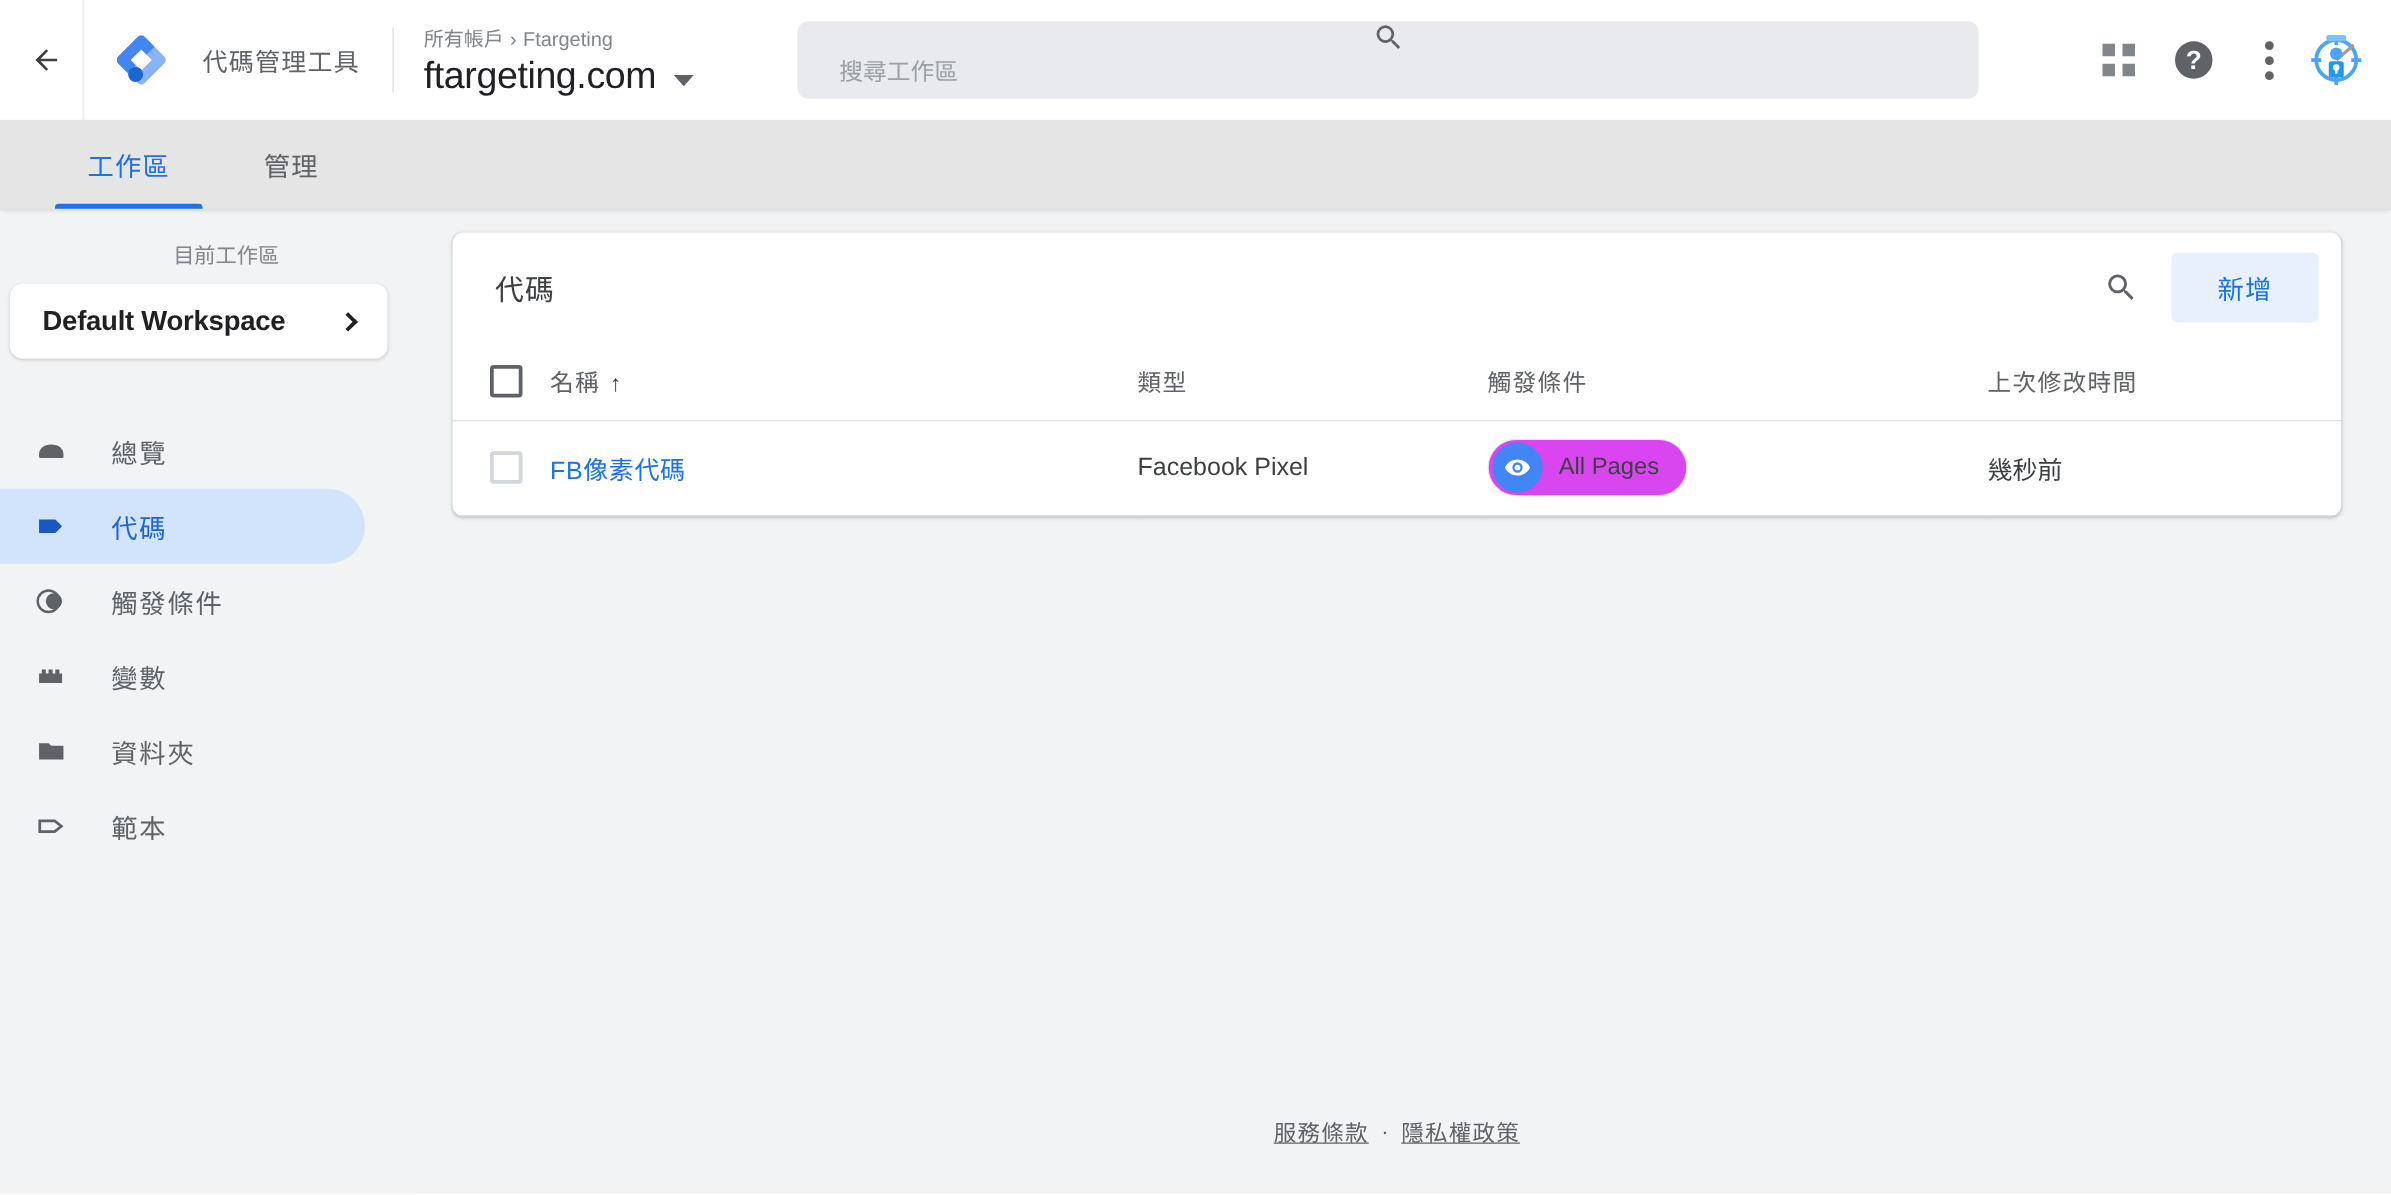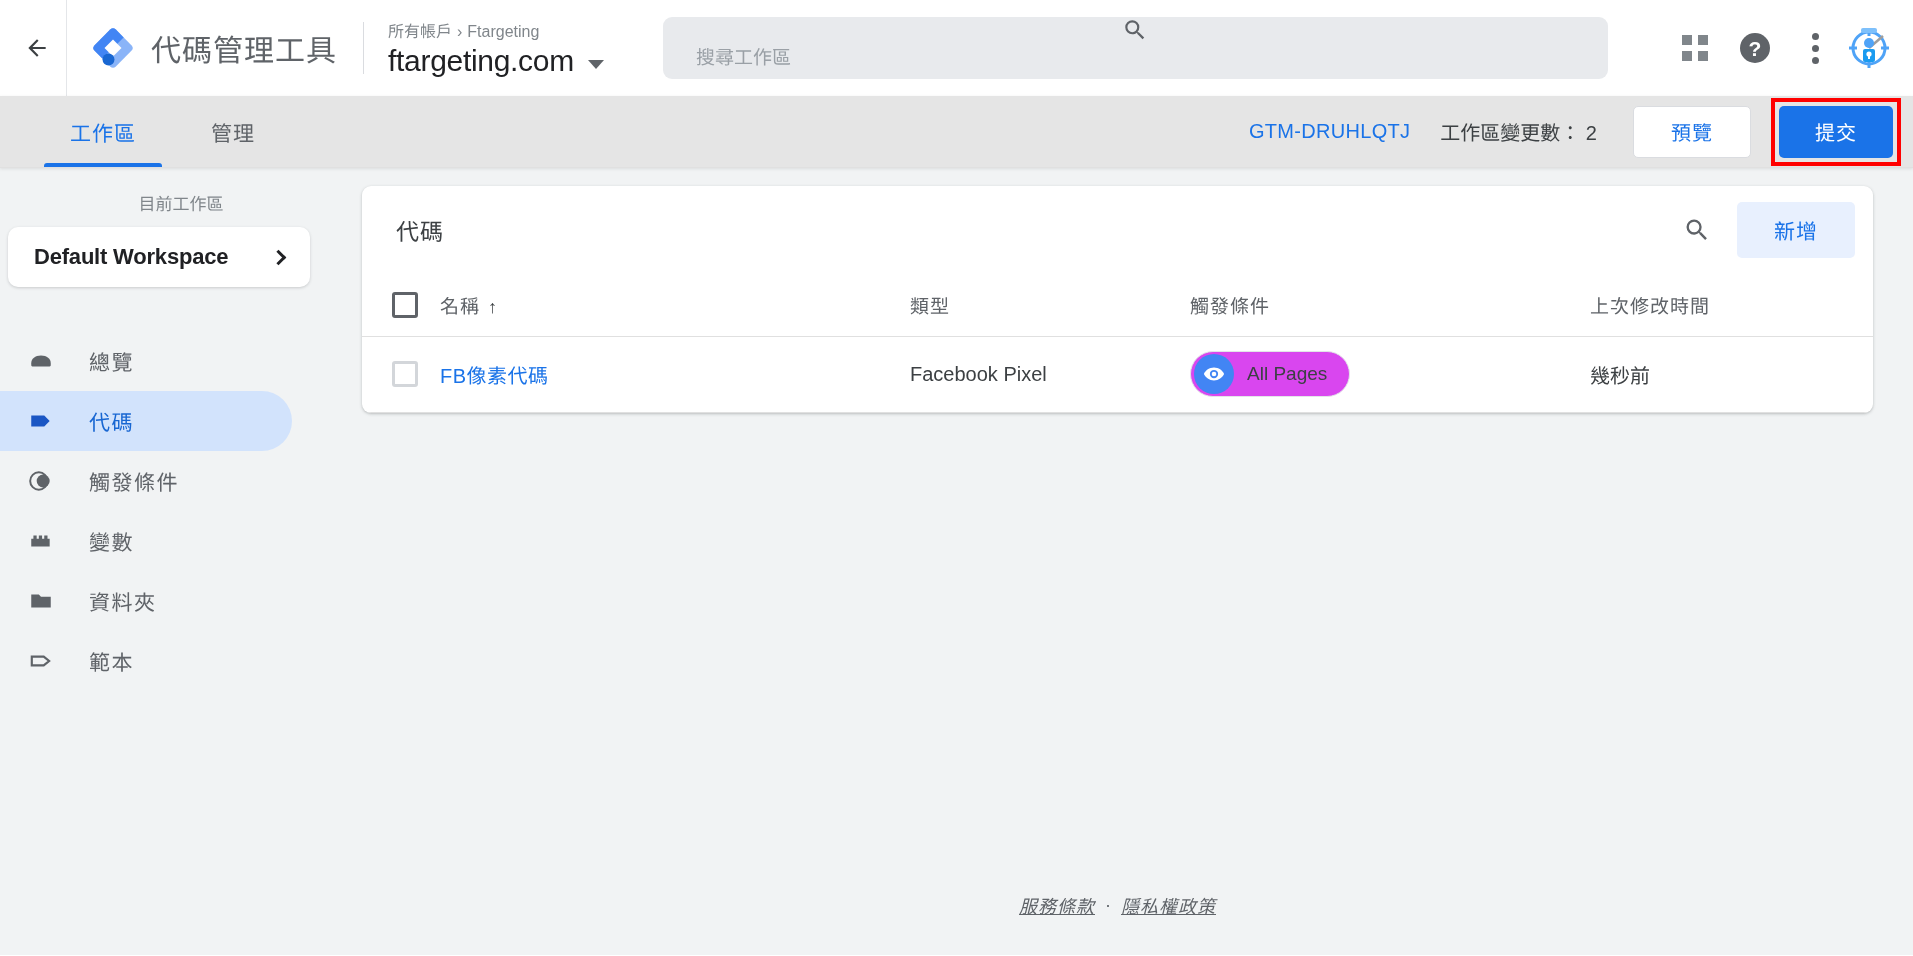--- a/index.html
+++ b/index.html
@@ -39,23 +39,23 @@
     display: flex; align-items: center;
     padding-left: 24px;
     flex: 0 0 auto;
   }
   .gtm-logo {
     width: 44px; height: 44px;
     position: relative;
     flex: 0 0 auto;
   }
   .brand-title {
-    font-size: 30px;
+    font-size: 20px;
     color: #5f6368;
-    margin-left: 16px;
+    margin-left: 27px;
     letter-spacing: 1px;
     white-space: nowrap;
     text-align: right;
   }
   .brand-sep {
     width: 1px; height: 52px;
     background: #dadce0;
     margin: 0 24px 0 26px;
     flex: 0 0 auto;
   }
@@ -448,21 +448,20 @@
     justify-content: center;
     gap: 10px;
     font-size: 18px;
     color: #5f6368;
   }
   .footer a {
     color: #5f6368;
     text-decoration: underline;
     cursor: pointer;
     letter-spacing: 1px;
-    font-style: italic;
   }
   .footer .dotsep { color: #5f6368; }
 </style>
 </head>
 <body>
 
 <div class="topbar">
   <div class="back-btn">
     <svg width="26" height="26" viewBox="0 0 24 24" aria-hidden="true">
       <path d="M20 11H7.8l5.6-5.6L12 4l-8 8 8 8 1.4-1.4L7.8 13H20z" fill="#3c4043"></path>
@@ -541,28 +540,20 @@
         <rect x="14" y="2" width="16" height="5" rx="2" fill="#7ec0fb"></rect>
       </svg>
     </div>
   </div>
 </div>
 
 <div class="tabbar">
   <div class="tabs">
     <div class="tab active">工作區</div>
     <div class="tab">管理</div>
-  </div>
-  <div class="tabbar-right">
-    <span class="gtm-id">GTM-DRUHLQTJ</span>
-    <span class="change-count">工作區變更數： 2</span>
-    <button class="btn-preview">預覽</button>
-    <div class="submit-highlight">
-      <button class="btn-submit">提交</button>
-    </div>
   </div>
 </div>
 
 <div class="body-wrap">
 
   <div class="sidebar">
     <div class="ws-label">目前工作區</div>
     <div class="ws-card">
       <span class="ws-name">Default Workspace</span>
       <span class="chev-right"></span>

